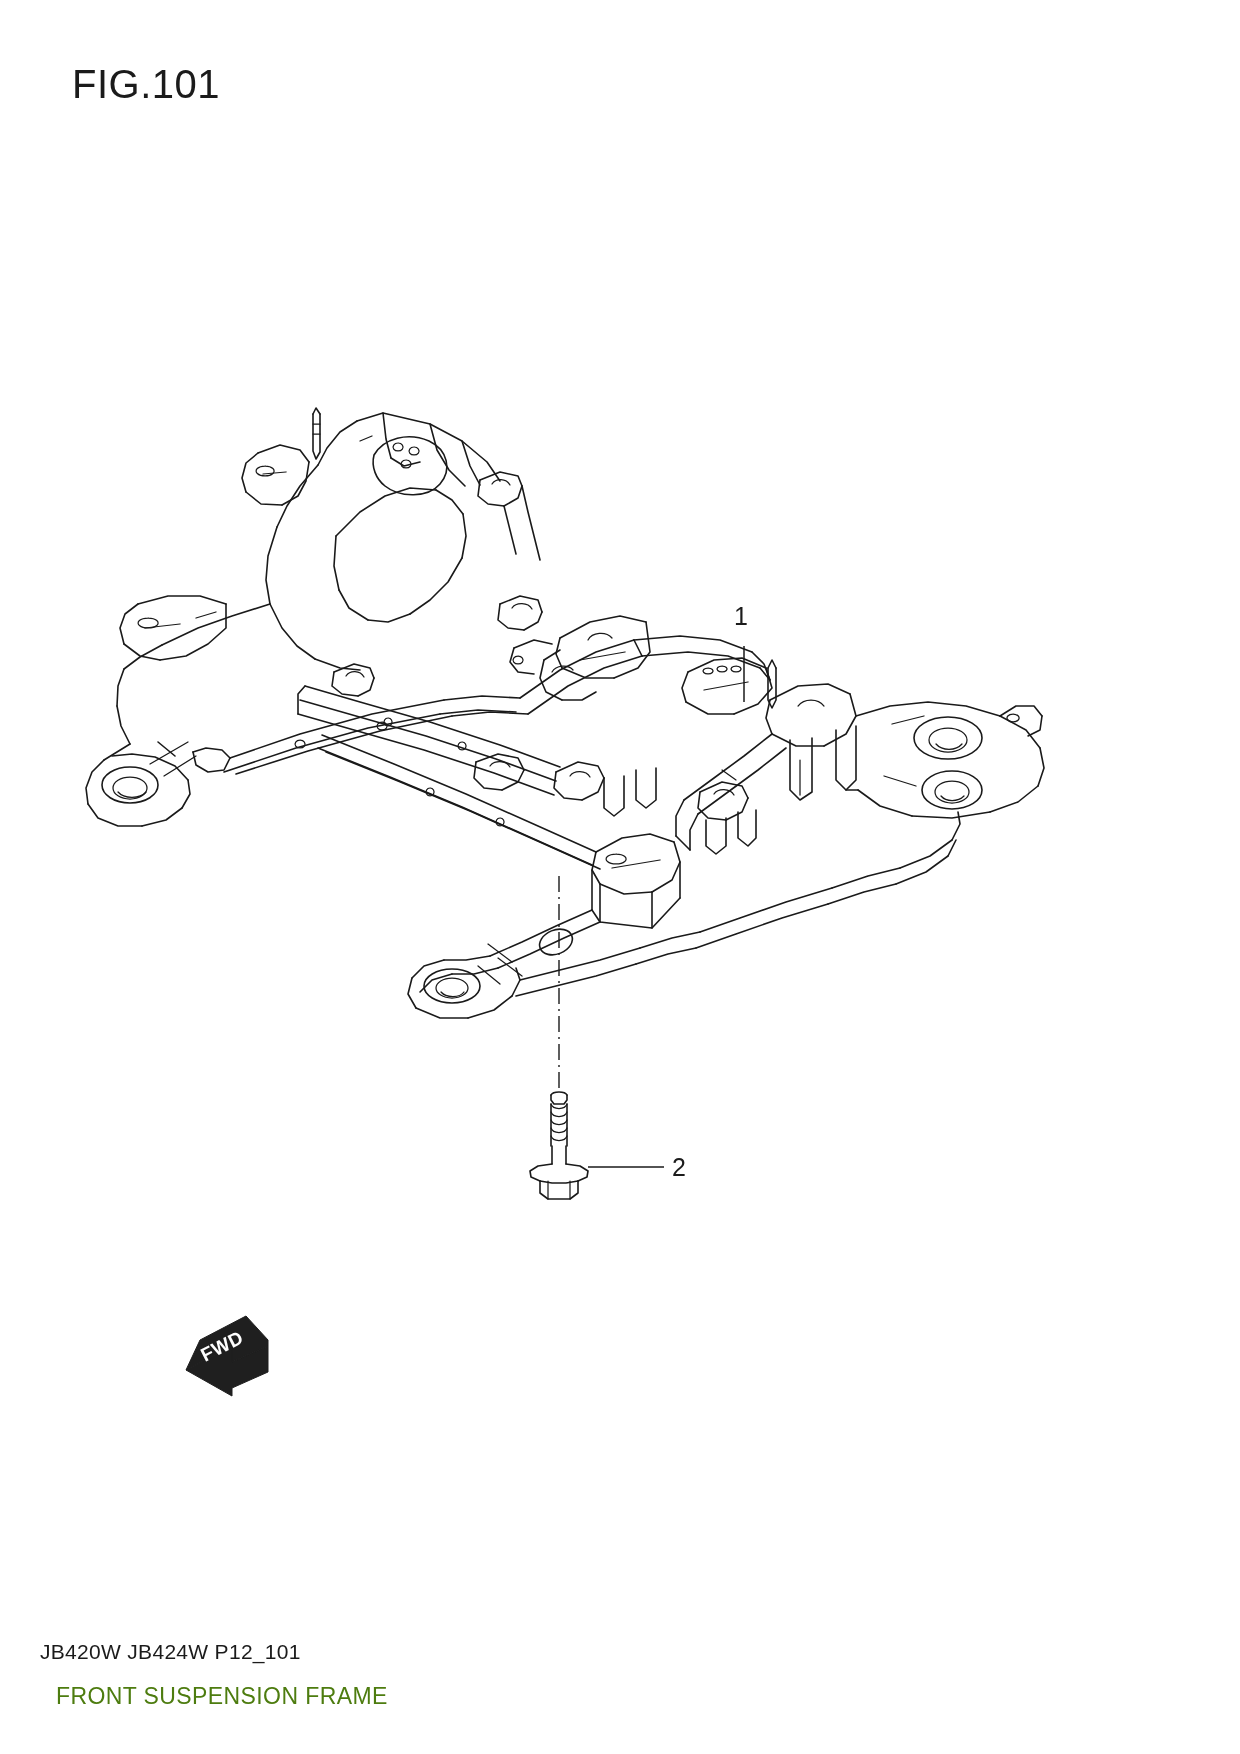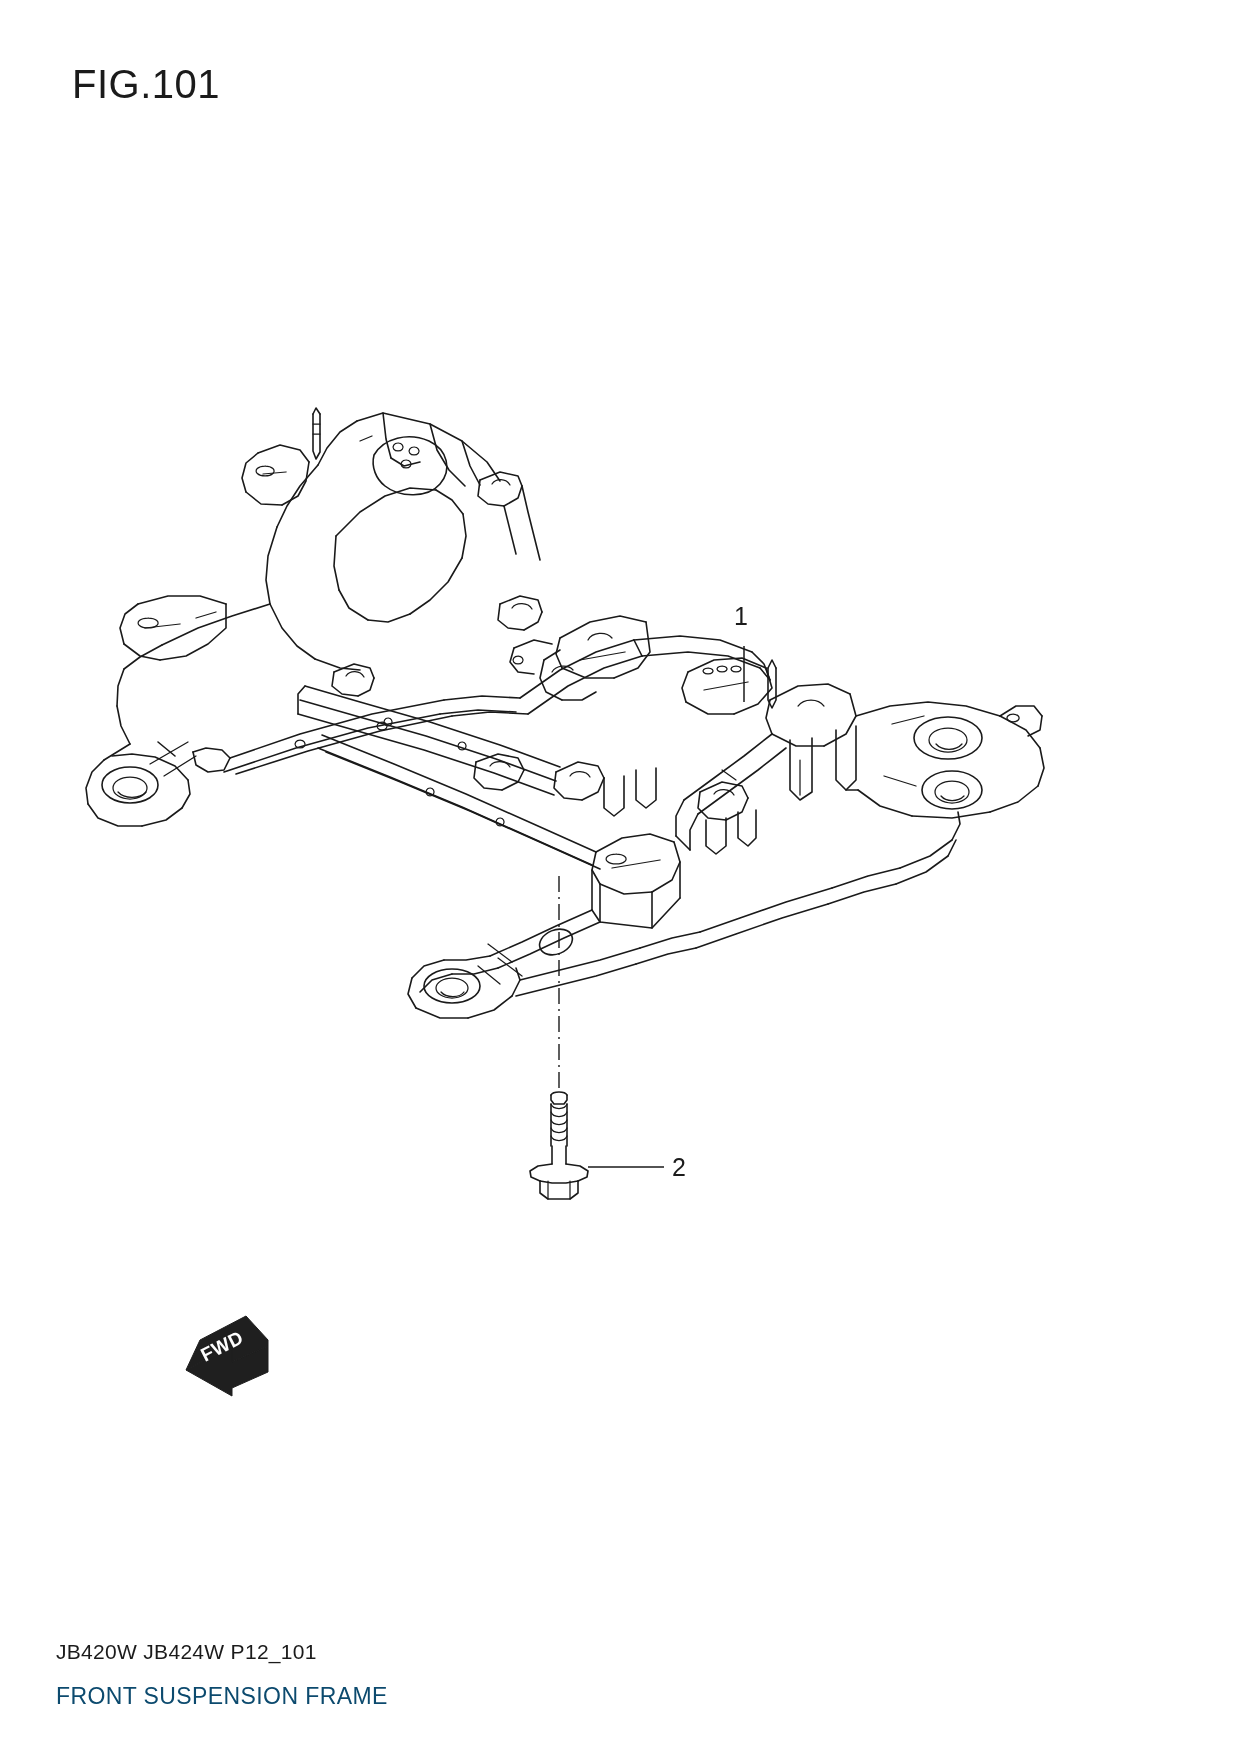--- a/index.html
+++ b/index.html
@@ -27,34 +27,34 @@
     top: 62px;
     font-size: 40px;
     font-weight: 400;
     letter-spacing: 0.5px;
     color: #1b1b1b;
     white-space: nowrap;
     margin-left: 20px;
   }
   .footer-model {
     position: absolute;
-    left: 56px;
+    left: 40px;
     top: 1640px;
     font-size: 21px;
     letter-spacing: 0.3px;
     color: #1b1b1b;
     white-space: nowrap;
   }
   .footer-caption {
     position: absolute;
     left: 56px;
     top: 1683px;
     font-size: 23px;
     letter-spacing: 0.4px;
-    color: #0c4a6e;
+    color: #4d7c0f;
     white-space: nowrap;
   }
   .callout {
     position: absolute;
     font-size: 25px;
     color: #1b1b1b;
     line-height: 1;
   }
   #callout-1 { left: 734px; top: 604px; }
   #callout-2 { left: 672px; top: 1155px; }

